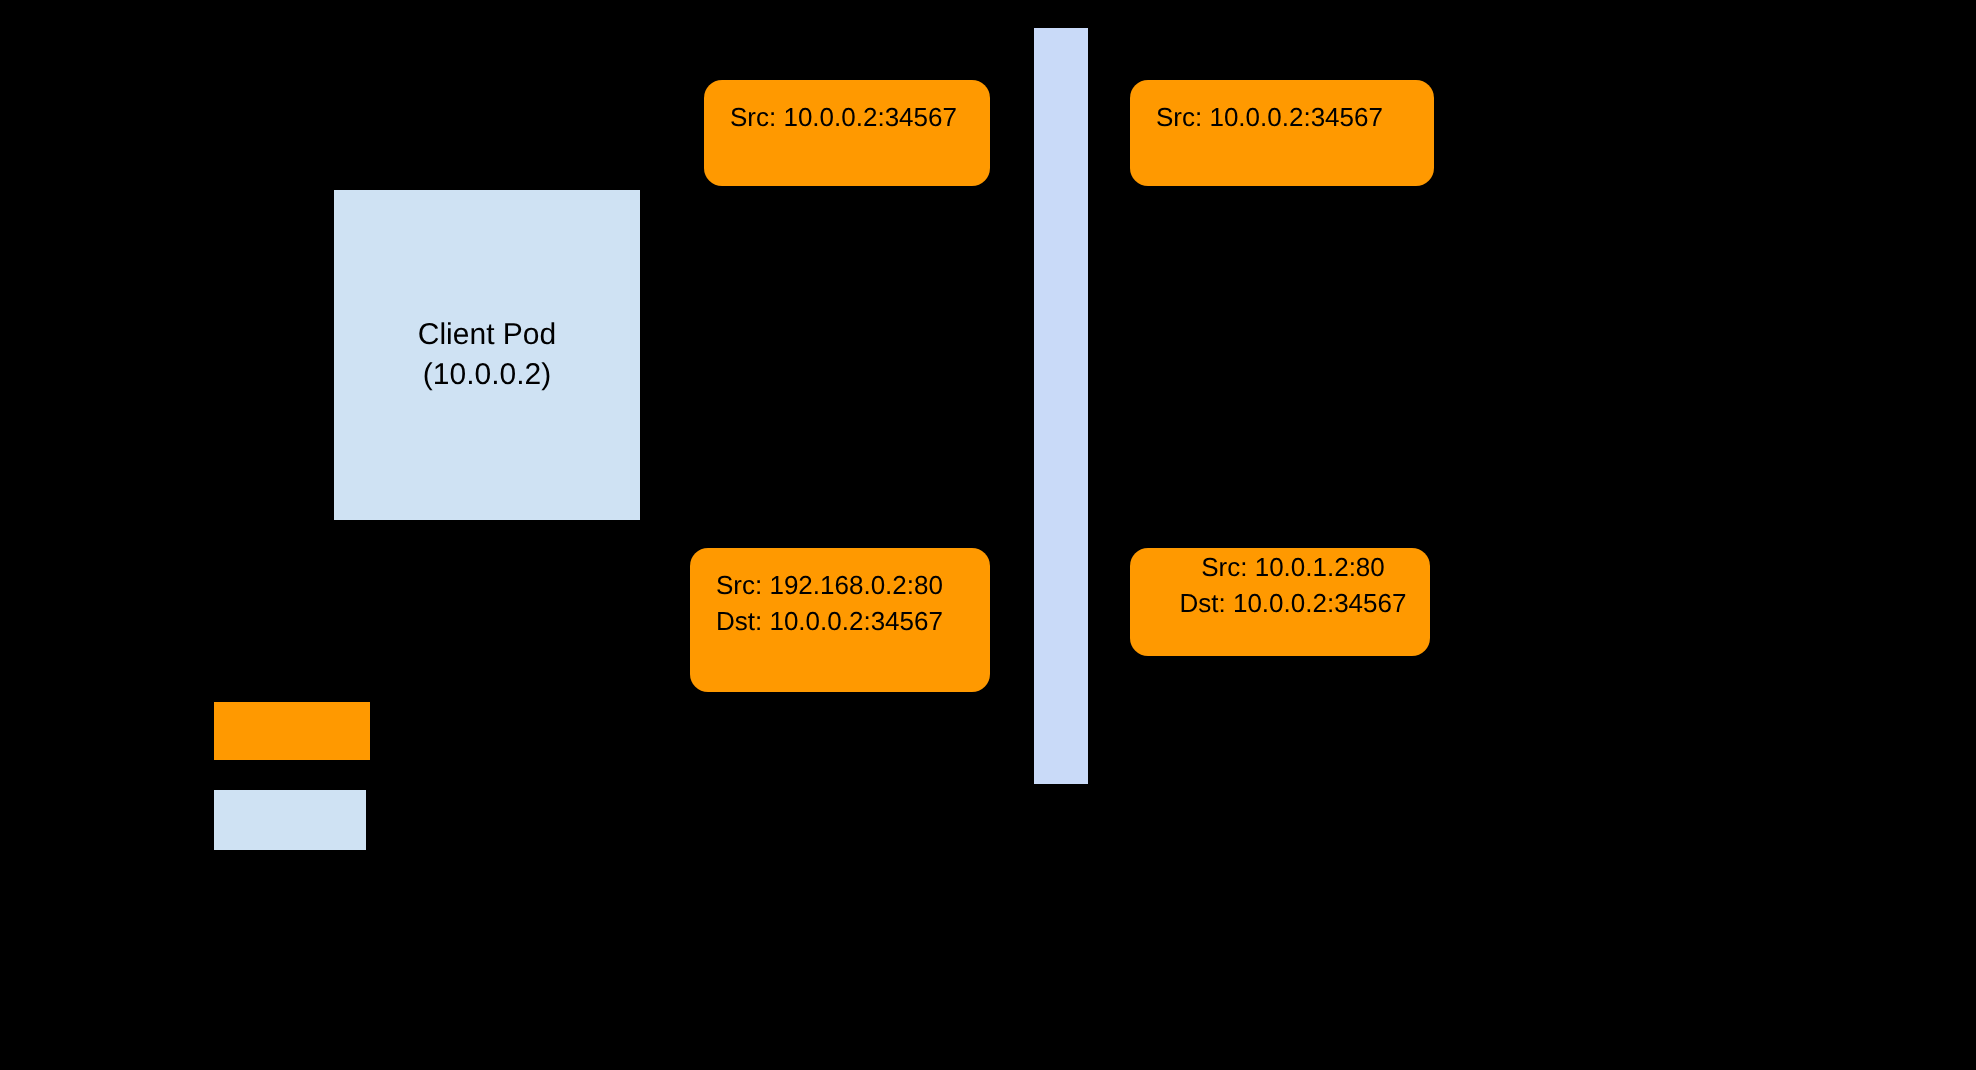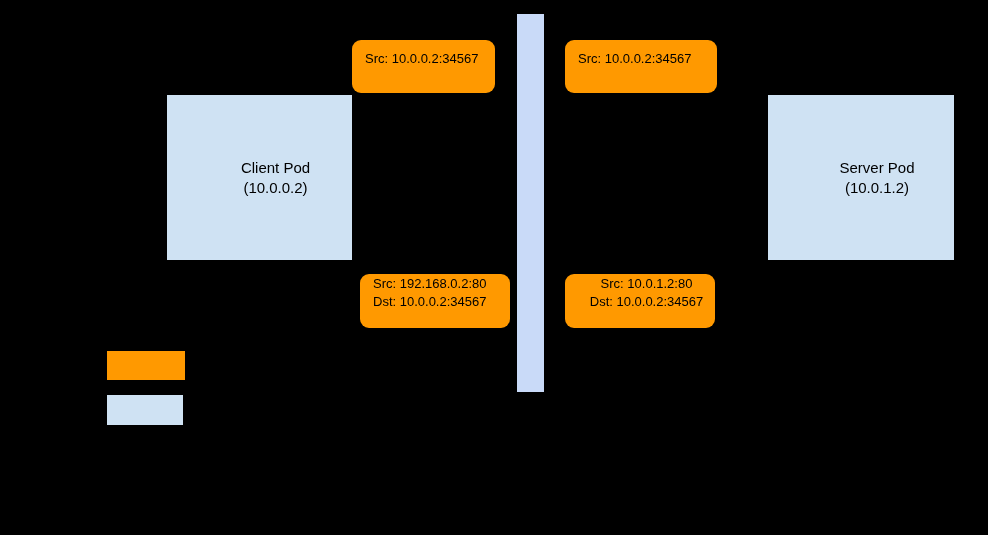--- a/index.html
+++ b/index.html
@@ -30,40 +30,39 @@
     width:153px; height:165px;
     background:var(--pod);
     color:var(--ink);
     display:flex;
     flex-direction:column;
     align-items:center;
     justify-content:center;
     text-align:center;
     font-size:15px;
     line-height:20px;
-    padding-left:32px;
   }
   .pod.client{ left:167px; top:95px; }
   .pod.server{ left:768px; top:95px; width:154px; }
   .packet{
     position:absolute;
     background:var(--packet);
     color:var(--ink);
     border-radius:9px;
     font-size:13px;
     line-height:18px;
     display:flex;
     flex-direction:column;
     justify-content:center;
     padding:0 0 16px 13px;
     box-sizing:border-box;
   }
   .packet.tl{ left:352px; top:40px;  width:143px; height:53px; }
   .packet.tr{ left:565px; top:40px;  width:152px; height:53px; }
-  .packet.bl{ left:360px; top:274px; width:150px; height:54px; }
+  .packet.bl{ left:345px; top:274px; width:150px; height:72px; }
   .packet.br{ left:565px; top:274px; width:150px; height:54px;align-items:center; }
   .legend-swatch{
     position:absolute;
   }
   .legend-swatch.packet-swatch{
     left:107px; top:351px; width:78px; height:29px;
     background:var(--packet);
   }
   .legend-swatch.pod-swatch{
     left:107px; top:395px; width:76px; height:30px;
@@ -75,24 +74,20 @@
 
 <div class="canvas">
 
   <div class="bar"></div>
 
   <div class="pod client">
     <div>Client Pod</div>
     <div>(10.0.0.2)</div>
   </div>
 
-  <div class="pod server">
-    <div>Server Pod</div>
-    <div>(10.0.1.2)</div>
-  </div>
 
   <div class="packet tl">
     <div>Src: 10.0.0.2:34567</div>
   </div>
 
   <div class="packet tr">
     <div>Src: 10.0.0.2:34567</div>
   </div>
 
   <div class="packet bl">

